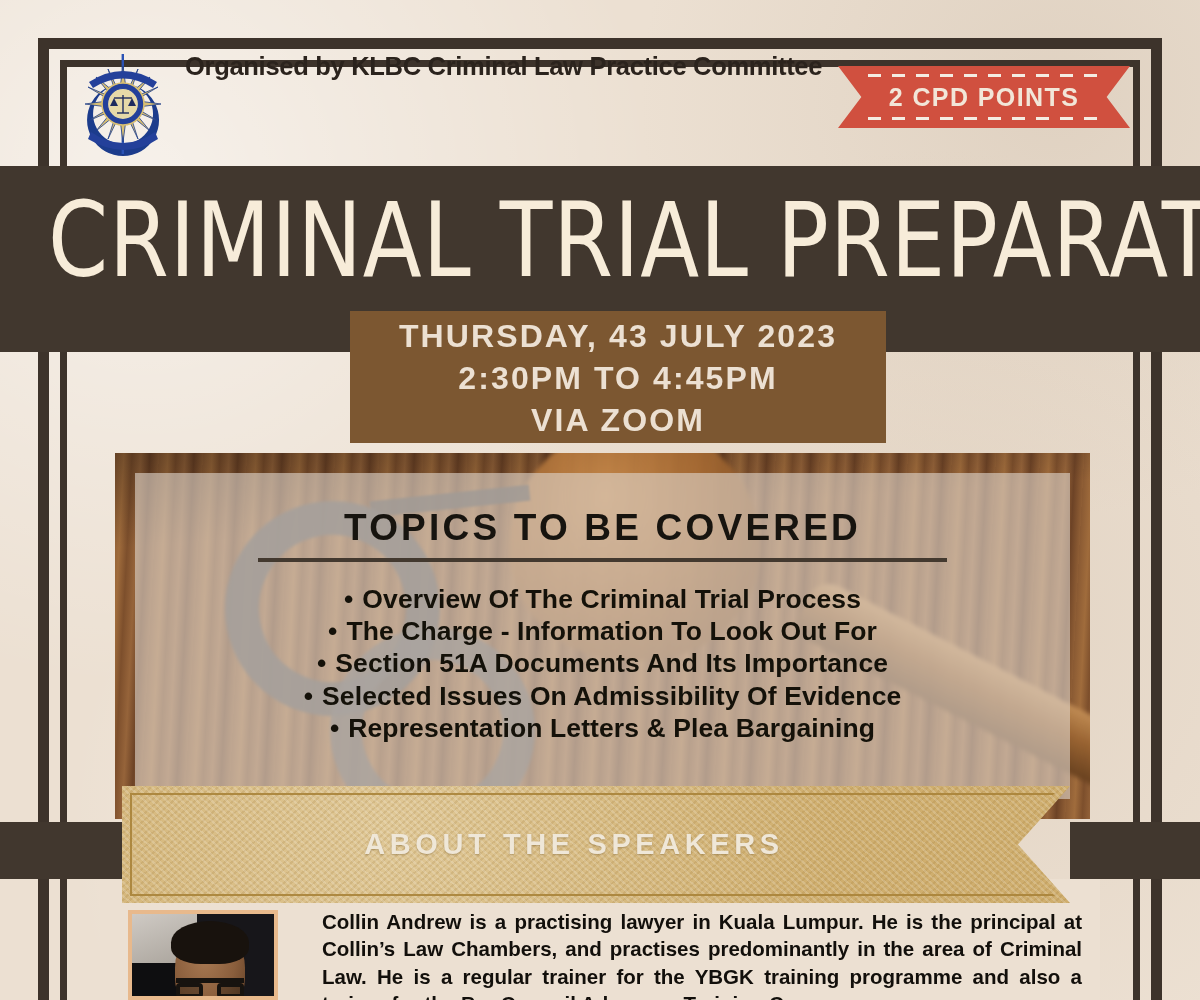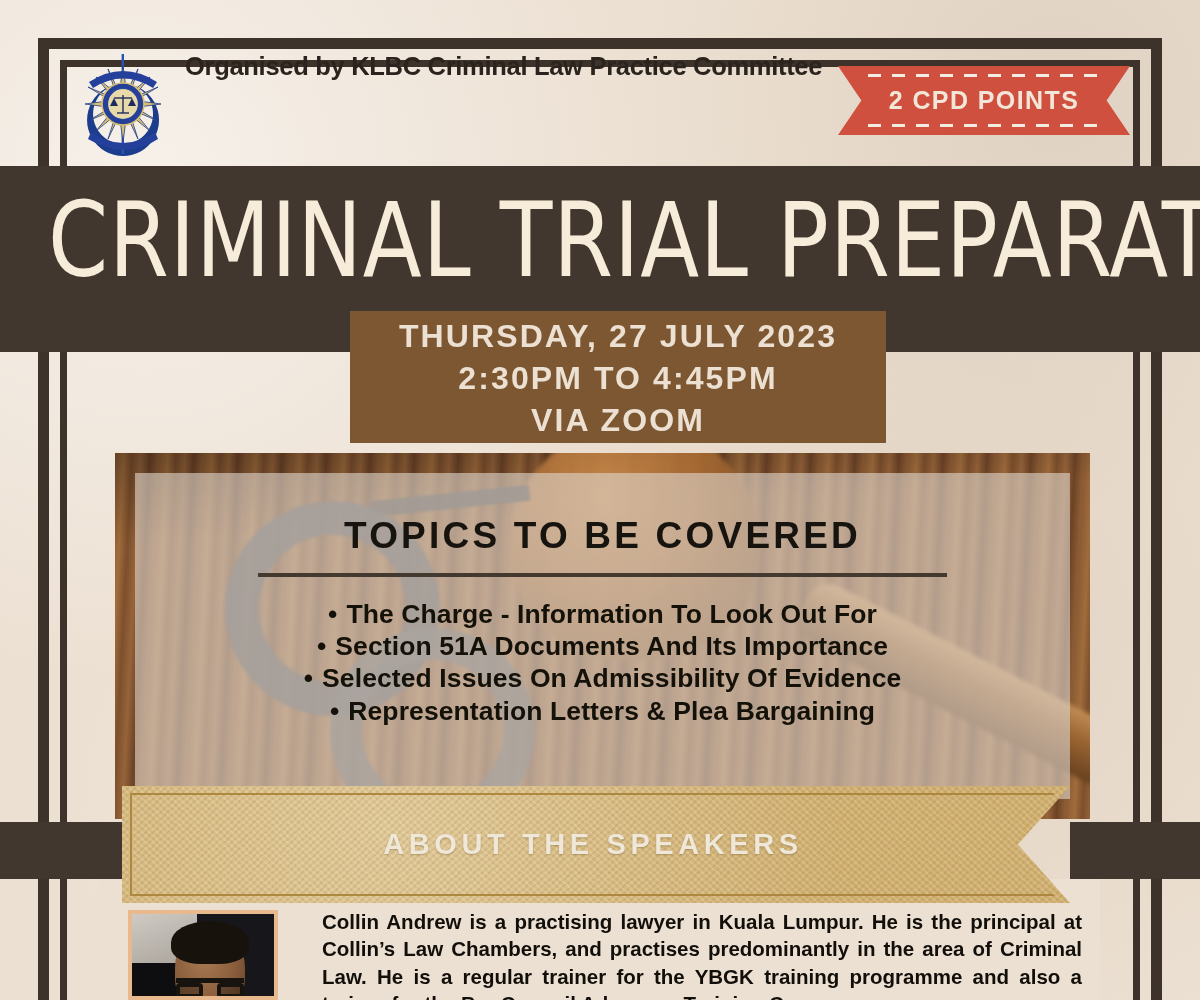--- a/index.html
+++ b/index.html
@@ -66,21 +66,21 @@
     letter-spacing: -0.3px;
     color: #2b231d;
     white-space: nowrap;
   }
 
   .cpd-ribbon {
     position: absolute;
     right: 0px;
     top: 14px;
     width: 292px;
-    height: 69px;
+    height: 62px;
     background: #d0503f;
     color: #f2e6d8;
     font-size: 25px;
     font-weight: 700;
     letter-spacing: 1.4px;
     display: flex;
     align-items: center;
     justify-content: center;
     clip-path: polygon(0 0, 100% 0, 92% 50%, 100% 100%, 0 100%, 8% 50%);
     z-index: 9;
@@ -228,21 +228,21 @@
     z-index: 3;
     padding-top: 26px;
     box-sizing: border-box;
   }
   .topics-heading {
     text-align: center;
     font-size: 37px;
     font-weight: 700;
     letter-spacing: 3.2px;
     color: #17140f;
-    margin: 16px;
+    margin: 8px;
   }
   .topics-rule {
     margin: 9px auto 0 auto;
     width: 689px;
     height: 4px;
     background: #43392f;
   }
   .topics-list {
     margin: 21px 0 0 0;
     padding: 0;
@@ -302,21 +302,21 @@
     width: 925px;
     height: 103px;
     z-index: 9;
     border: 2.5px solid #a98339;
     box-sizing: border-box;
     clip-path: polygon(0 0, 100% 0, 94% 50%, 100% 100%, 0 100%);
     opacity: 0.9;
   }
   .ribbon-label {
     position: absolute;
-    left: 139px;
+    left: 120px;
     top: 786px;
     width: 908px;
     height: 117px;
     z-index: 10;
     display: flex;
     align-items: center;
     justify-content: center;
     color: #efe7d8;
     font-size: 29px;
     font-weight: 700;
@@ -463,38 +463,39 @@
       <div class="cpd-dash-bot"></div>
       <span class="cpd-label">2 CPD POINTS</span>
     </div>
   </div>
 
   <div class="title-band">
     <div class="title-text">CRIMINAL TRIAL PREPARATION</div>
   </div>
 
   <div class="date-block">
-    <div class="date-line">THURSDAY, 27 JULY 2023</div>
+    <div class="date-line">THURSDAY, 43 JULY 2023</div>
     <div class="date-line">2:30PM TO 4:45PM</div>
     <div class="date-line">VIA ZOOM</div>
   </div>
 
   <div class="topics-panel">
     <div class="topics-photo">
       <div class="gavel-head"></div>
       <div class="gavel-handle"></div>
       <div class="cuff-bar"></div>
       <div class="cuff-a"></div>
       <div class="cuff-b"></div>
     </div>
     <div class="topics-overlay"></div>
     <div class="topics-content">
       <div class="topics-heading">TOPICS TO BE COVERED</div>
       <div class="topics-rule"></div>
       <ul class="topics-list">
+        <li>Overview Of The Criminal Trial Process</li>
         <li>The Charge - Information To Look Out For</li>
         <li>Section 51A Documents And Its Importance</li>
         <li>Selected Issues On Admissibility Of Evidence</li>
         <li>Representation Letters &amp; Plea Bargaining</li>
       </ul>
     </div>
   </div>
 
   <div class="speaker-dark-tab"></div>
   <div class="speaker-dark-tab-r"></div>

